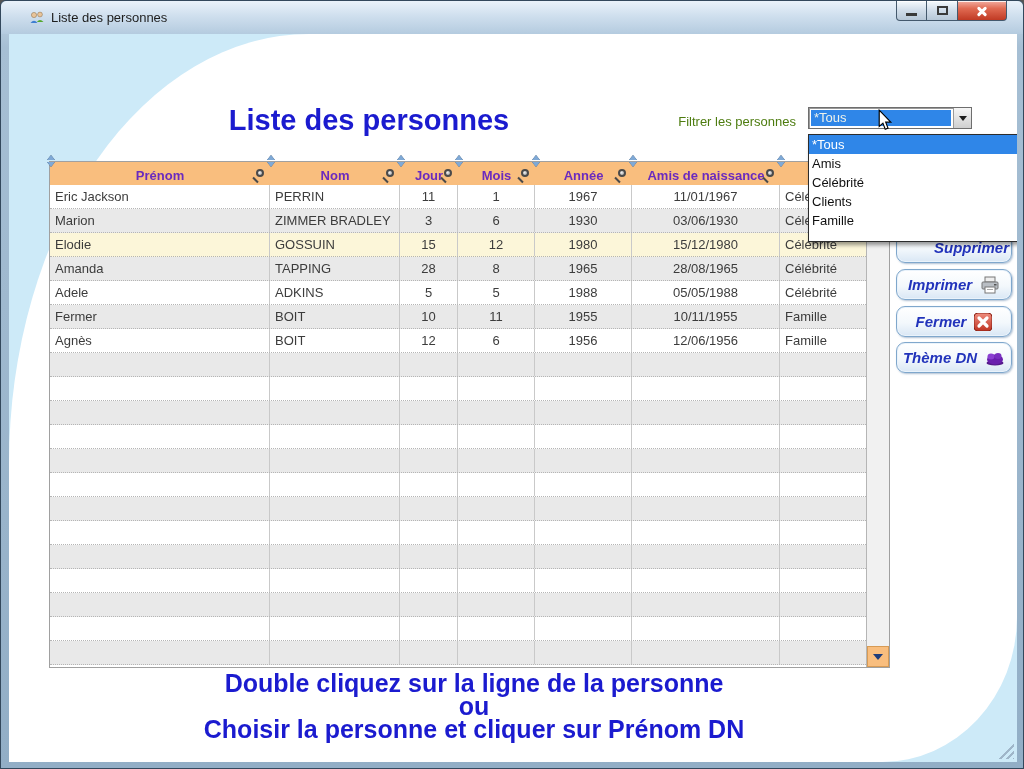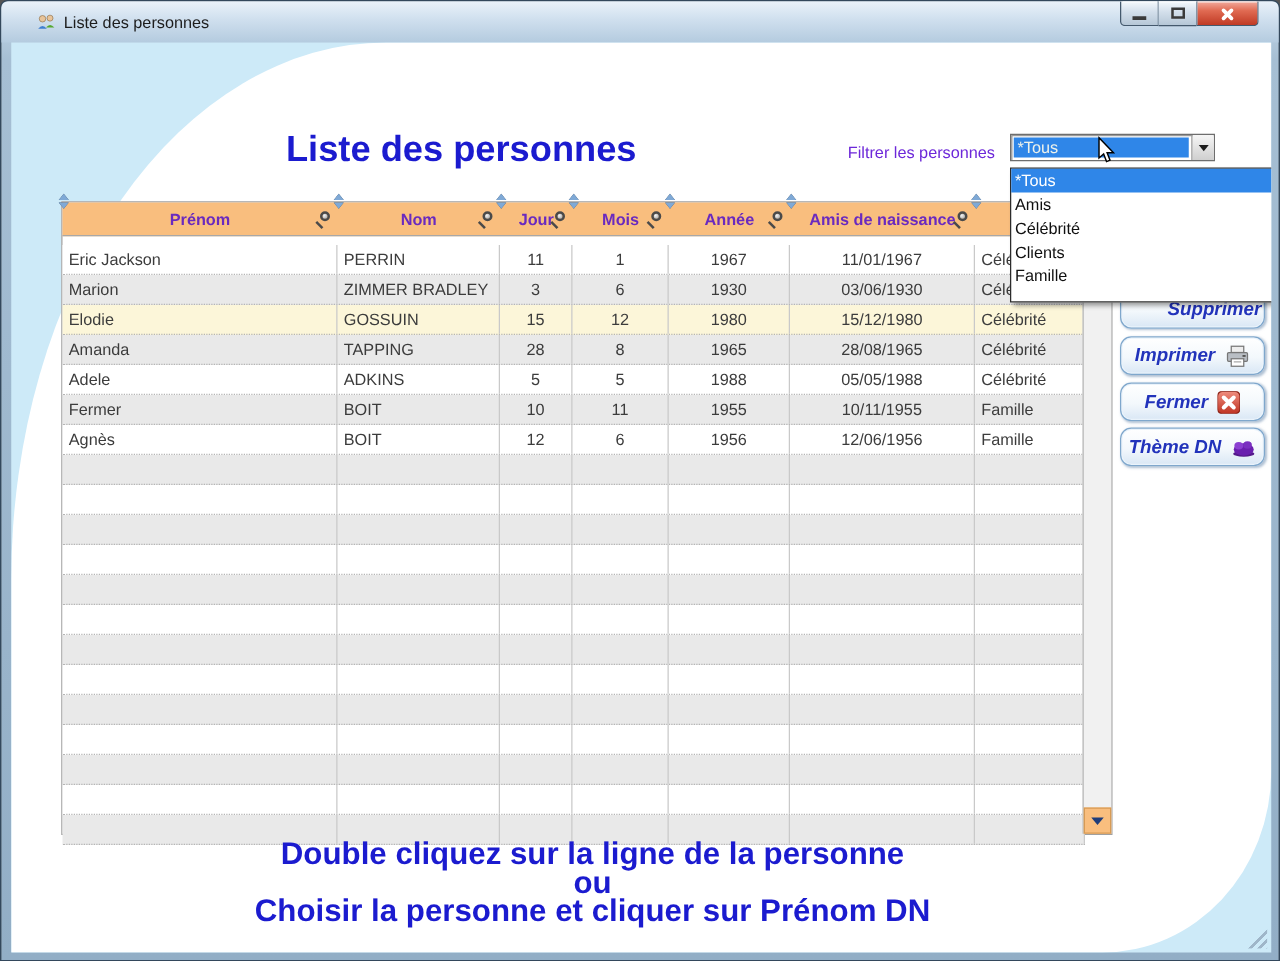--- a/index.html
+++ b/index.html
@@ -28,21 +28,21 @@
   .glyph-close::after{transform:rotate(-45deg);}
   
   .content{position:absolute;left:8px;top:33px;width:1008px;height:728px;background:#cdeaf8;overflow:hidden;}
   .white-panel{position:absolute;inset:0;background:#fff;
     border-top-left-radius:300px 430px;border-bottom-right-radius:135px 145px;}
   .grip{position:absolute;right:3px;bottom:3px;width:17px;height:17px;
     background:repeating-linear-gradient(135deg,transparent 0 3px,#9fb6c9 3px 5px);
     clip-path:polygon(100% 0,100% 100%,0 100%);}
   .page-title{position:absolute;left:180px;top:70px;width:360px;margin:0;text-align:center;
     font-size:29px;font-weight:bold;color:#1b1bcf;}
-  .filter-label{position:absolute;left:657px;top:80px;width:130px;text-align:right;font-size:13px;color:#6d28d9;}
+  .filter-label{position:absolute;left:657px;top:80px;width:130px;text-align:right;font-size:13px;color:#4d7c0f;}
   
   .combobox{position:absolute;left:799px;top:73px;width:164px;height:22px;background:#fff;
     border:1px solid #6e6e6e;box-shadow:inset 1px 1px 0 #9a9a9a;display:flex;z-index:4;}
   .combo-sel{flex:1;margin:2px;background:#2f86e8;color:#eef2ea;font-size:13px;line-height:16px;padding-left:3px;overflow:hidden;}
   .combo-btn{width:18px;background:linear-gradient(180deg,#f6f6f6,#cfcfcf);border-left:1px solid #9a9a9a;
     display:flex;align-items:center;justify-content:center;}
   .combo-btn::after{content:"";border-left:4px solid transparent;border-right:4px solid transparent;border-top:5px solid #1c1c1c;}
   
   .dropdown{position:absolute;left:799px;top:100px;width:228px;height:108px;background:#fff;
     border:1px solid #2c2c2c;box-shadow:2px 3px 4px rgba(0,0,0,.4);z-index:10;}
@@ -53,21 +53,21 @@
   .thead{position:relative;height:27px;background:#f9be7e;border-bottom:1px solid #a8a8a8;display:flex;}
   .th{position:relative;height:100%;display:flex;align-items:center;justify-content:center;
     font-size:13px;font-weight:bold;color:#6a2abf;}
   .c0{width:220px;} .c1{width:130px;} .c2{width:58px;} .c3{width:77px;} .c4{width:97px;} .c5{width:148px;} .c6{width:88px;}
   .sort{position:absolute;left:-3px;top:-7px;width:9px;height:12px;z-index:3;}
   .sort::before{content:"";position:absolute;top:0;left:0;border-left:4px solid transparent;border-right:4px solid transparent;border-bottom:5px solid #7fa9d6;filter:drop-shadow(0 0 .5px #345);}
   .sort::after{content:"";position:absolute;bottom:0;left:0;border-left:4px solid transparent;border-right:4px solid transparent;border-top:5px solid #7fa9d6;filter:drop-shadow(0 0 .5px #345);}
   .loupe{position:absolute;right:6px;top:7px;width:8px;height:8px;border:2px solid #4a4a4a;border-radius:50%;
     background:radial-gradient(circle at 35% 35%,#f2f2f2,#9d9d9d);}
   .loupe::after{content:"";position:absolute;left:-6px;top:8px;width:7px;height:2px;background:#4a4a4a;transform:rotate(45deg);}
-  .tbody{position:absolute;left:0;top:34px;width:818px;bottom:0;}
+  .tbody{position:absolute;left:0;top:23px;width:818px;bottom:0;}
   .trow{display:flex;height:24px;border-bottom:1px dotted #b5b5b5;background:#fff;}
   .trow:nth-child(even){background:#e9e9e9;}
   .trow.selected{background:#fcf6d9;}
   .td{height:100%;border-right:1px solid #c9c9c9;font-size:13px;color:#3c3c3c;
     display:flex;align-items:center;overflow:hidden;white-space:nowrap;}
   .td.left{padding-left:5px;}
   .td.center{justify-content:center;}
   .vscroll{position:absolute;top:27px;right:0;width:23px;bottom:0;background:#f1f1f1;border-left:1px solid #b5b5b5;}
   .scroll-down{position:absolute;left:0;bottom:0;width:22px;height:21px;background:#f9be7e;border:1px solid #d79b55;
     display:flex;align-items:center;justify-content:center;}

